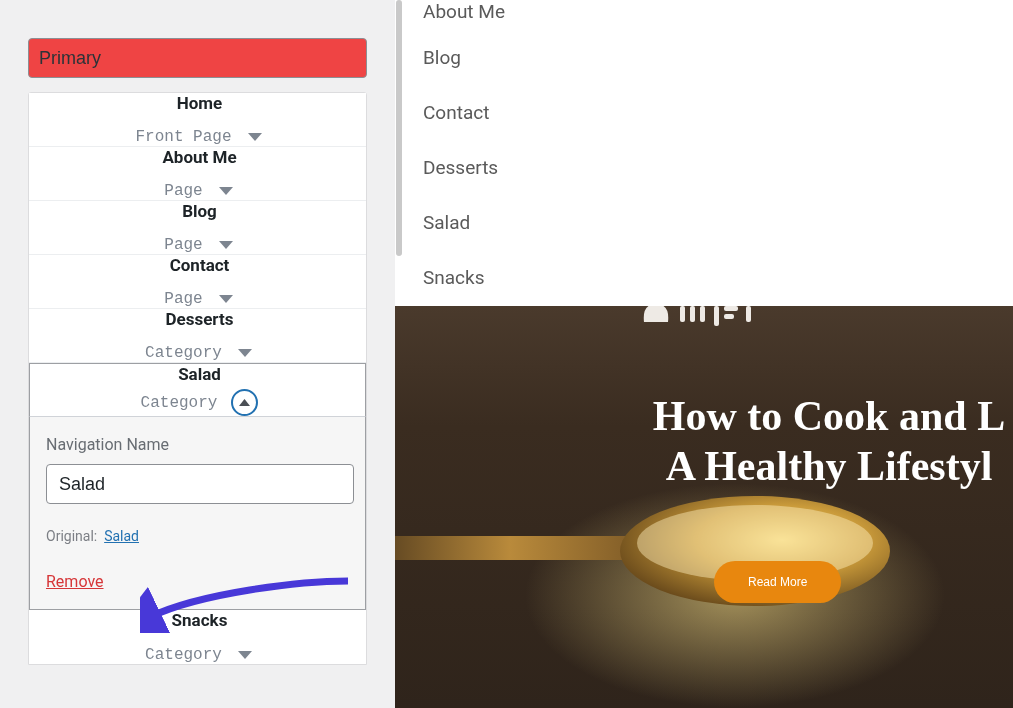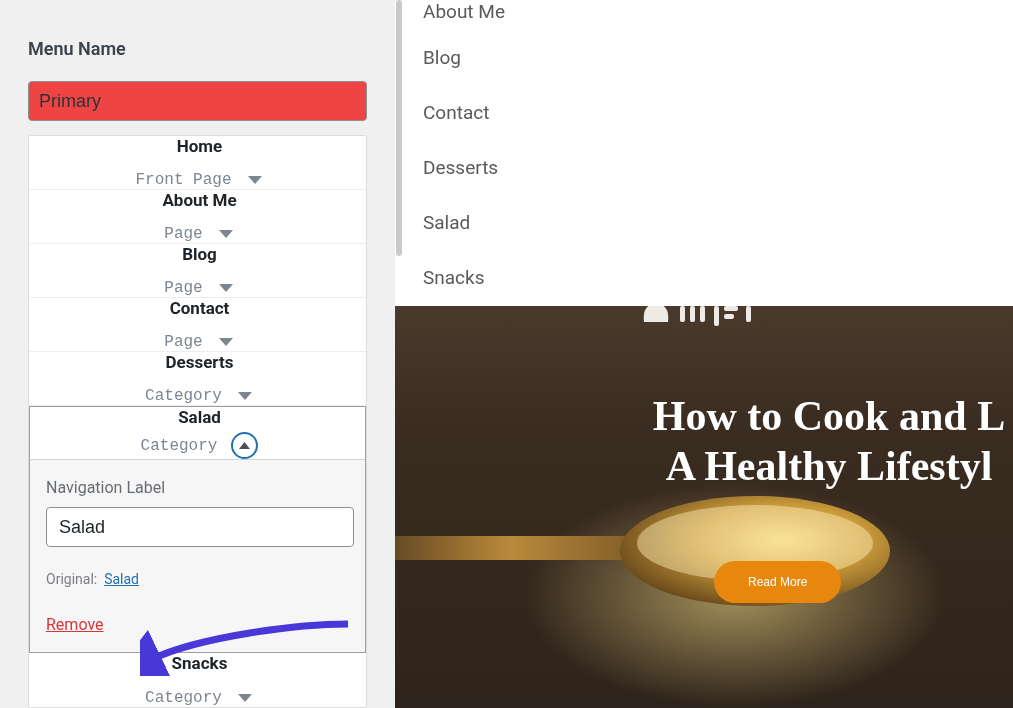--- a/index.html
+++ b/index.html
@@ -219,21 +219,20 @@
   }
 </style>
 </head>
 <body>
 
 <div class="workspace">
 
   <aside class="sidebar">
     <div class="sidebar-inner">
 
-      <div class="field-label">Menu Name</div>
       <input class="text-input" type="text" value="Primary" style="">
 
       <div class="menu-items">
 
         <div class="menu-item-row">
           <span class="menu-item-title">Home</span>
           <span class="menu-item-meta">
             <span class="menu-item-type">Front Page</span>
             <span class="toggle-icon">
               <svg width="14" height="10" viewBox="0 0 14 10">
@@ -297,21 +296,21 @@
             <span class="menu-item-type">Category</span>
             <span class="toggle-circle">
               <svg width="11" height="8" viewBox="0 0 11 8">
                   <polygon points="5.5,0 11,7 0,7" fill="#4b4f55"></polygon>
                 </svg>
             </span>
           </span>
         </div>
 
         <div class="menu-item-editor">
-          <div class="nav-label-title">Navigation Label</div>
+          <div class="nav-label-title">Navigation Name</div>
           <input class="nav-label-input" type="text" value="Salad" style="">
           <div class="original-row">
             <span>Original:</span>
             &nbsp;<a class="original-link">Salad</a>
           </div>
           <a class="remove-link">Remove</a>
 
           
           <svg class="arrow-annotation" width="220" height="60" viewBox="0 0 220 60">
             <defs>

